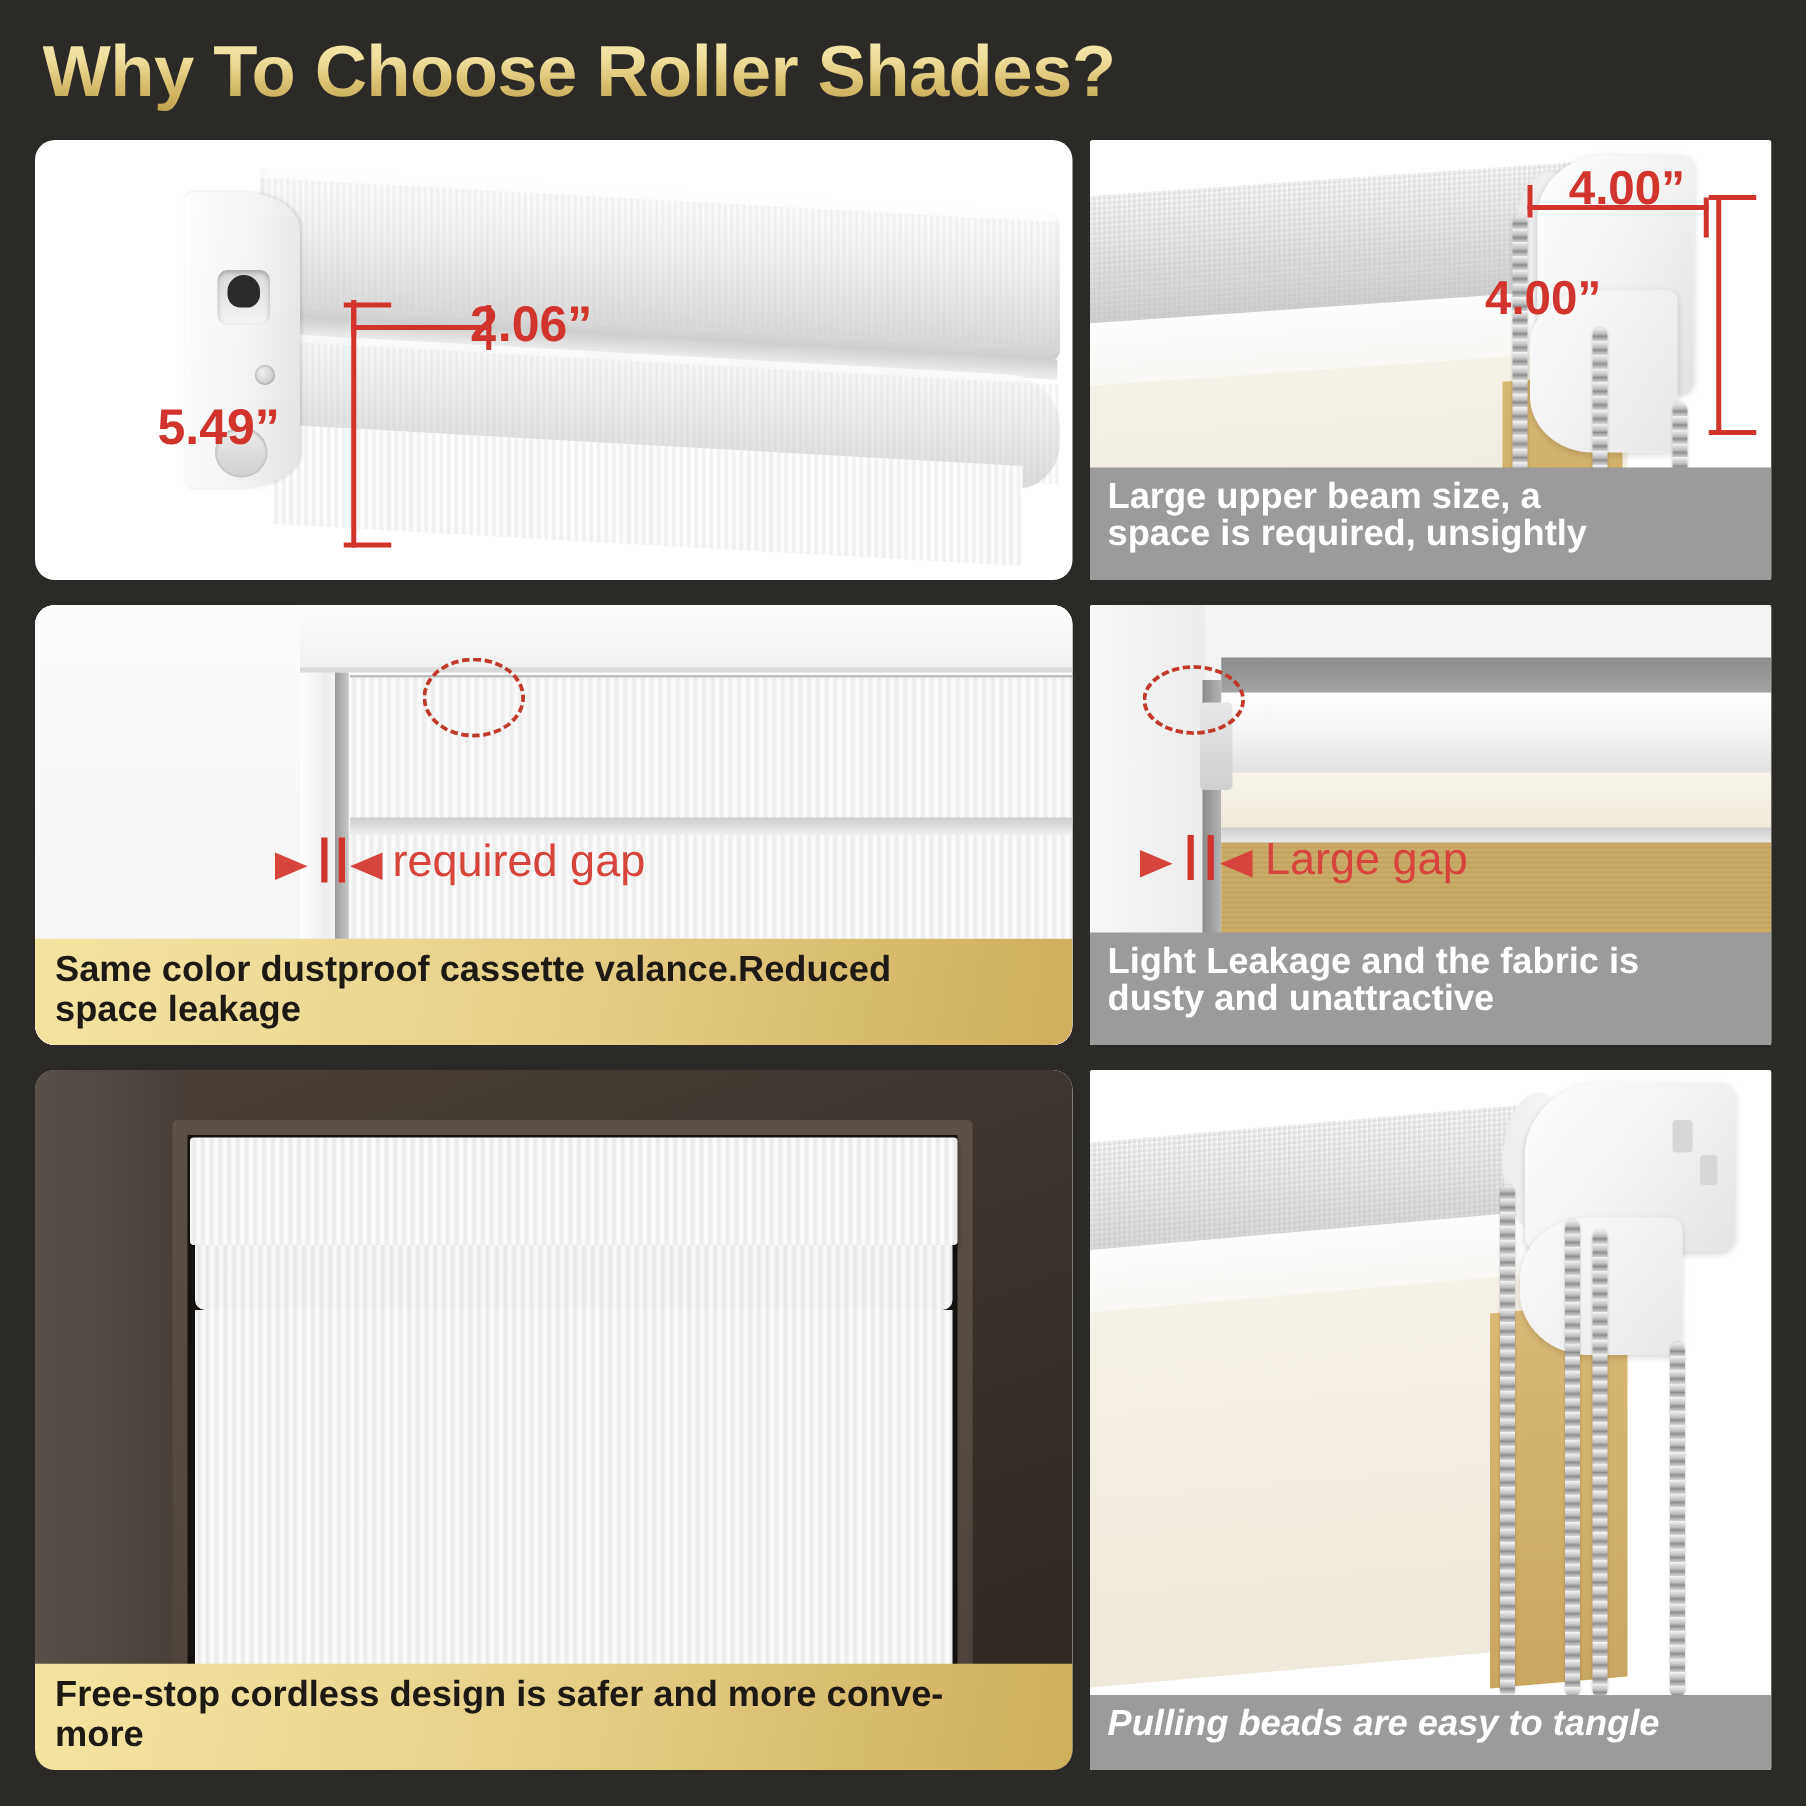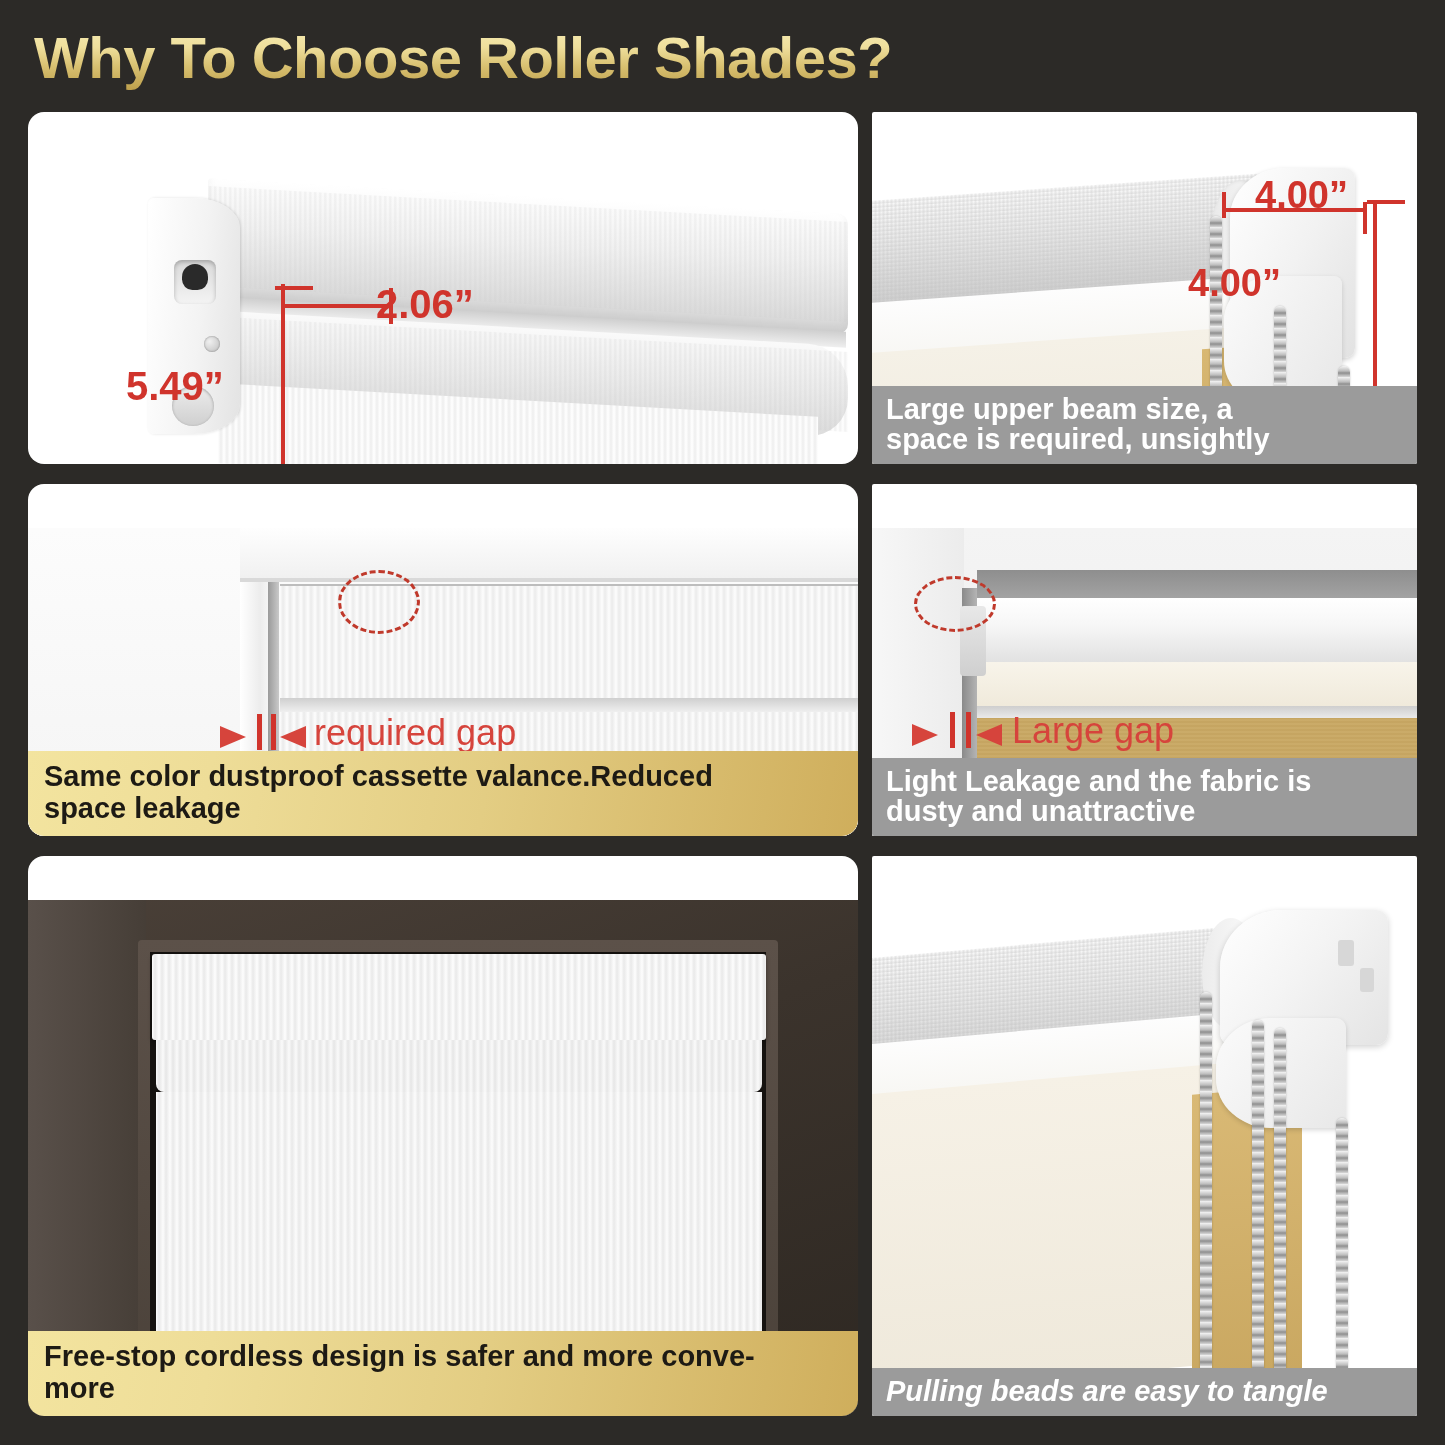--- a/index.html
+++ b/index.html
@@ -20,40 +20,40 @@
     -webkit-background-clip:text;background-clip:text;color:transparent;
     line-height:72px;white-space:nowrap;
     text-shadow:none;
   }
 
   
   .panel{position:absolute;overflow:hidden;}
   .panel.good{border-radius:16px;background:#fff;}
   .panel.bad{border-radius:2px;background:#fff;}
 
-  .photo{position:absolute;inset:0;overflow:hidden;margin-top:44px;}
+  .photo{position:absolute;inset:0;overflow:hidden;}
 
   
   .cap{
     position:absolute;left:0;right:0;bottom:0;
     box-sizing:border-box;
     padding:10px 16px 12px 16px;
     font-weight:bold;
   }
   .cap.good{
     background:linear-gradient(100deg,#f3e49f 0%,#eedd98 22%,#e3cd83 55%,#cfae5c 100%);
     color:#1d1a14;
     font-size:29px;line-height:1.08;
     border-bottom-left-radius:16px;border-bottom-right-radius:16px;
   }
   .cap.bad{
     background:#9b9b9b;
     color:#ffffff;
     font-size:29px;line-height:1.04;
-    padding:8px 12px 10px 14px;
+    padding:8px 12px 22px 14px;
   }
   .cap .ln{display:block;white-space:nowrap;}
   .dim-label{position:absolute;color:#d0342c;font-weight:bold;white-space:nowrap;}
   .rline{position:absolute;background:#d0342c;}
   .annot-text{position:absolute;color:#d6443c;white-space:nowrap;}
 
   
   .dashell{
     position:absolute;border:3px dashed #c0392b;border-radius:50%;
     background:transparent;

